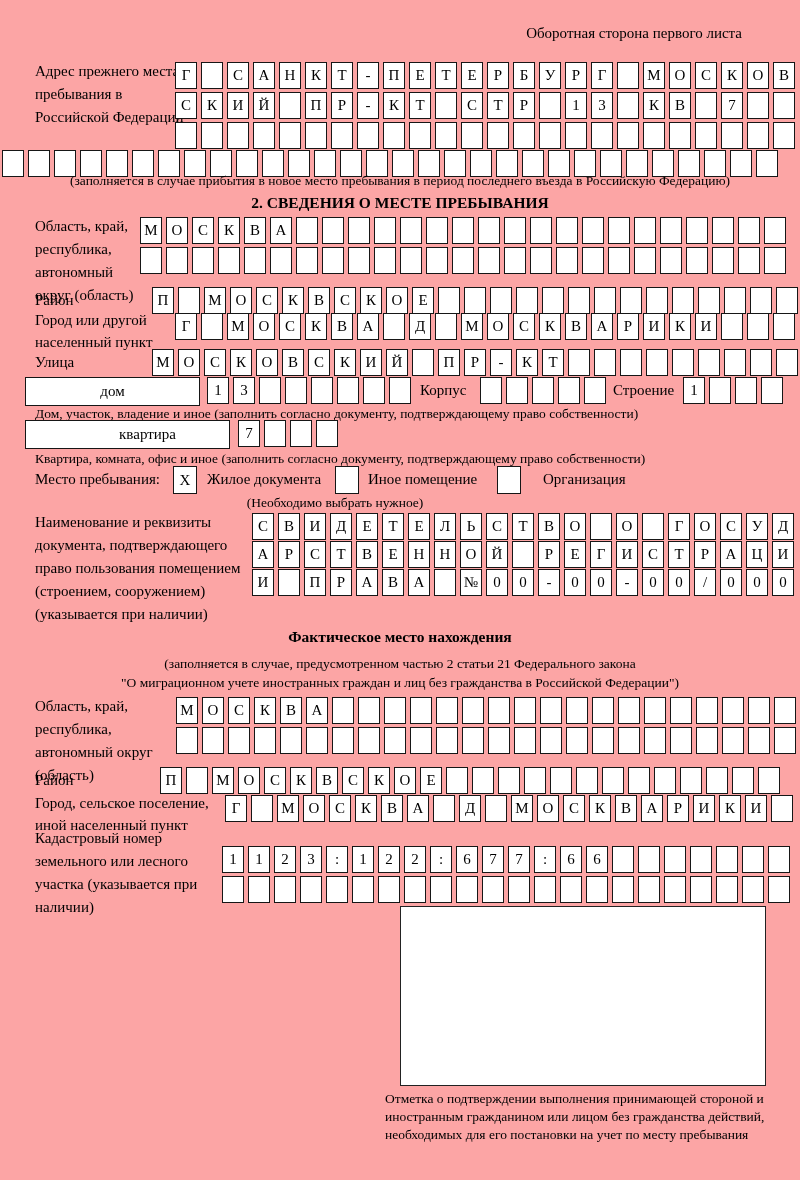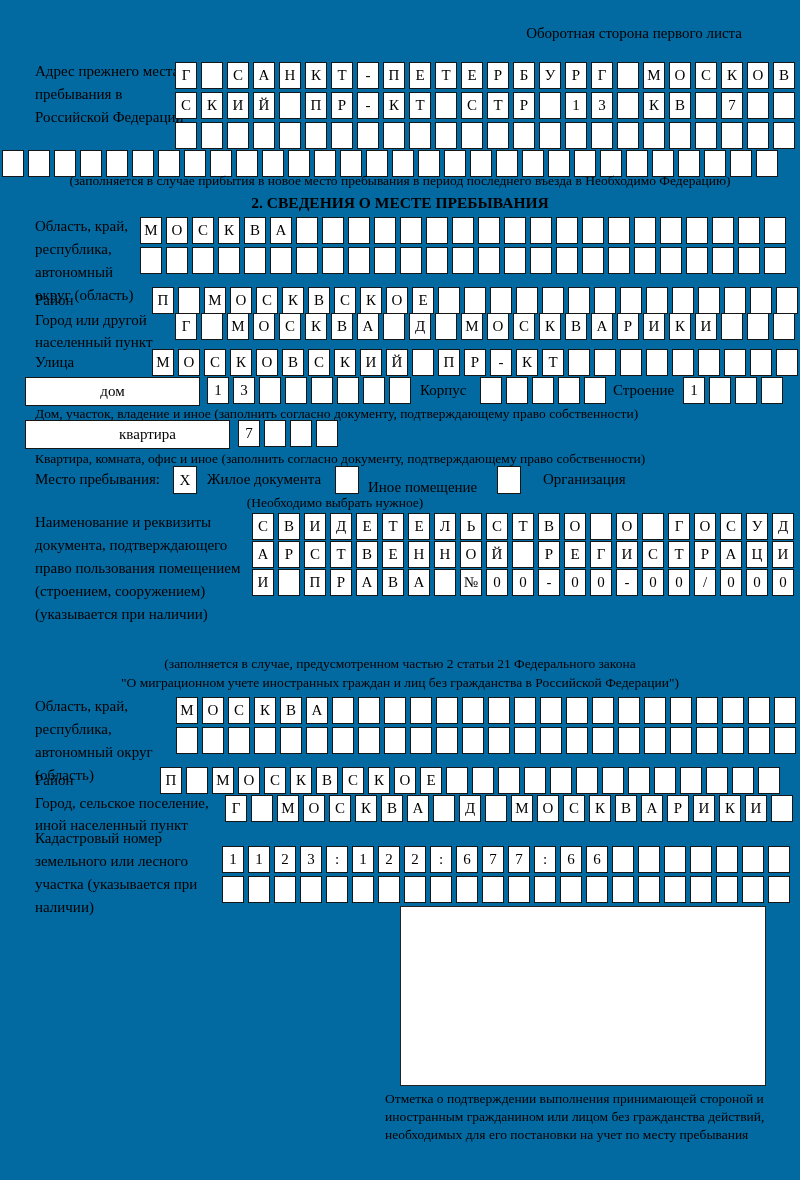--- a/index.html
+++ b/index.html
@@ -1,16 +1,16 @@
 <!DOCTYPE html>
 <html><head>
 <meta charset="utf-8">
 <style>
   html,body{margin:0;padding:0;background:#fff;}
-  .page{position:relative;width:800px;height:1180px;background:#0369a1;color:#000;
+  .page{position:relative;width:800px;height:1180px;background:#fca5a5;color:#000;
         font-family:"Liberation Serif", serif;overflow:hidden;}
   .lbl{position:absolute;font-size:15px;line-height:23px;}
   .cap{position:absolute;font-size:13.5px;line-height:18px;}
   .center{left:0;right:0;text-align:center;}
   .h{position:absolute;left:0;right:0;text-align:center;font-weight:bold;font-size:15.5px;}
   .row{position:absolute;display:flex;gap:4px;}
   .c{box-sizing:border-box;width:22px;height:27px;border:1.8px solid #161616;
      display:flex;align-items:center;justify-content:center;font-size:15px;flex:0 0 auto;background:#fff;}
   .chk{position:absolute;box-sizing:border-box;width:24px;height:28px;border:1.8px solid #161616;
      display:flex;align-items:center;justify-content:center;font-size:15px;background:#fff;}
@@ -129,21 +129,21 @@
       <span class="c"></span>
       <span class="c"></span>
       <span class="c"></span>
       <span class="c"></span>
       <span class="c"></span>
       <span class="c"></span>
       <span class="c"></span>
       <span class="c"></span>
       <span class="c"></span>
     </div>
-  <div class="cap center" style="top:172px;">(заполняется в случае прибытия в новое место пребывания в период последнего въезда в Необходимо Федерацию)</div>
+  <div class="cap center" style="top:172px;">(заполняется в случае прибытия в новое место пребывания в период последнего въезда в Российскую Федерацию)</div>
 
   <div class="h" style="top:194px;">2. СВЕДЕНИЯ О МЕСТЕ ПРЕБЫВАНИЯ</div>
 
   <div class="lbl" style="left:35px;top:215px;width:112px;">Область, край, республика, автономный округ (область)</div>
   <div class="row" style="left:140px;top:217px;">
       <span class="c">М</span>
       <span class="c">О</span>
       <span class="c">С</span>
       <span class="c">К</span>
       <span class="c">В</span>
@@ -316,21 +316,21 @@
       <span class="c"></span>
       <span class="c"></span>
       <span class="c"></span>
     </div>
   <div class="cap" style="left:35px;top:450px;">Квартира, комната, офис и иное (заполнить согласно документу, подтверждающему право собственности)</div>
 
   <div class="lbl" style="left:35px;top:468px;">Место пребывания:</div>
   <div class="chk" style="left:173px;top:466px;">X</div>
   <div class="lbl" style="left:207px;top:468px;">Жилое документа</div>
   <div class="chk" style="left:335px;top:466px;"></div>
-  <div class="lbl" style="left:368px;top:468px;margin-top:8px;">Иное помещение</div>
+  <div class="lbl" style="left:368px;top:468px;">Иное помещение</div>
   <div class="chk" style="left:497px;top:466px;"></div>
   <div class="lbl" style="left:543px;top:468px;">Организация</div>
   <div class="cap" style="left:160px;top:494px;width:350px;text-align:center;">(Необходимо выбрать нужное)</div>
 
   <div class="lbl" style="left:35px;top:511px;width:220px;">Наименование и реквизиты документа, подтверждающего право пользования помещением (строением, сооружением) (указывается при наличии)</div>
   <div class="row" style="left:252px;top:513px;">
       <span class="c">С</span>
       <span class="c">В</span>
       <span class="c">И</span>
       <span class="c">Д</span>
@@ -392,20 +392,21 @@
       <span class="c">0</span>
       <span class="c">-</span>
       <span class="c">0</span>
       <span class="c">0</span>
       <span class="c">/</span>
       <span class="c">0</span>
       <span class="c">0</span>
       <span class="c">0</span>
     </div>
 
+  <div class="h" style="top:628px;">Фактическое место нахождения</div>
   <div class="cap center" style="top:655px;">(заполняется в случае, предусмотренном частью 2 статьи 21 Федерального закона</div>
   <div class="cap center" style="top:674px;">"О миграционном учете иностранных граждан и лиц без гражданства в Российской Федерации")</div>
 
   <div class="lbl" style="left:35px;top:695px;width:150px;">Область, край, республика, автономный округ (область)</div>
   <div class="row" style="left:176px;top:697px;">
       <span class="c">М</span>
       <span class="c">О</span>
       <span class="c">С</span>
       <span class="c">К</span>
       <span class="c">В</span>

